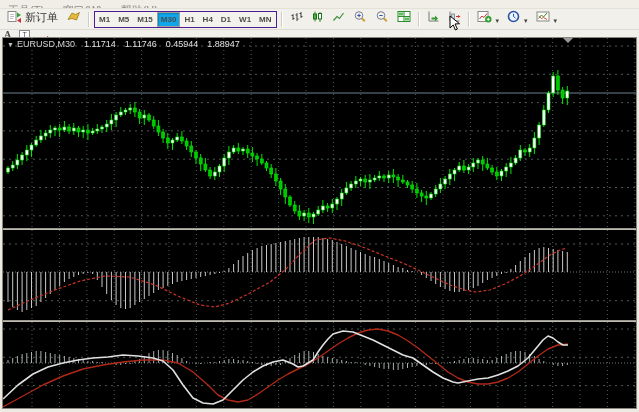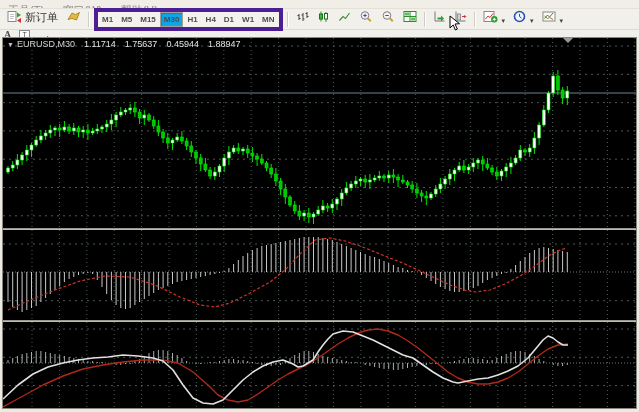--- a/index.html
+++ b/index.html
@@ -7,21 +7,21 @@
        position:relative;overflow:hidden;-webkit-font-smoothing:antialiased}
   
   .menubar{height:8px;overflow:hidden;background:#f0eee7;padding-left:8px;white-space:nowrap}
   .menubar span{display:inline-block;font-size:11px;color:#8f8a85;margin:-5px 14px 0 0}
   
   .toolbar1{height:20px;display:flex;align-items:center;background:#f2f0ea;
             border-top:1px solid #e4e1d8;border-bottom:1px solid #dedbd2;padding-left:3px}
   .tb{display:flex;align-items:flex-end;gap:3px;padding:1px 3px;font-size:11px;color:#333;
       background:transparent;border:1px solid transparent;height:16px;box-sizing:border-box;cursor:default}
   .sep{width:1px;height:15px;background:#cfccc3;border-right:1px solid #fff;margin:0 3px}
-  .tfgroup{display:flex;border:4px solid #4c1d95;background:#f4f2ec;margin:16px 1px}
+  .tfgroup{display:flex;border:1px solid #4c1d95;background:#f4f2ec;margin:16px 1px}
   .tf{font-size:8px;font-weight:bold;color:#4c4c4c;padding:2px 3px;border:1px solid transparent}
   .tf.active{background:#0ea5e9;border:1px solid #a39f94;box-shadow:inset 1px 1px 1px rgba(0,0,0,.18)}
   .caret{font-size:7px;color:#444;margin-left:1px}
   .toolbar2{height:9px;display:flex;align-items:flex-start;background:#f2f0ea;padding-left:4px;
             gap:8px;overflow:hidden}
   .toolA{font-family:"Liberation Serif",serif;font-size:10px;font-weight:bold;color:#4a4a4a;margin-top:-1px}
   .boxT{width:9px;height:8px;border:1px solid #8a8a8a;font-size:7px;line-height:8px;text-align:center;
         color:#4a4a4a;background:#fff}
   
   .chartwin{position:absolute;left:2px;top:37px;width:635px;height:372px;box-sizing:border-box;
@@ -465,21 +465,21 @@
         <rect x="548.7" y="38" width="3" height="17" fill="#ffffff" stroke="#00e600" stroke-width="0.6"></rect>
         <line x1="554.9" y1="32" x2="554.9" y2="57" stroke="#00e600"></line>
         <rect x="553.4" y="38" width="3" height="14" fill="#00c800" stroke="#00e600" stroke-width="0.6"></rect>
         <line x1="559.6" y1="49" x2="559.6" y2="66" stroke="#00e600"></line>
         <rect x="558.1" y="52" width="3" height="8" fill="#00c800" stroke="#00e600" stroke-width="0.6"></rect>
         <line x1="564.3000000000001" y1="48" x2="564.3000000000001" y2="67" stroke="#00e600"></line>
         <rect x="562.8000000000001" y="53" width="3" height="7" fill="#ffffff" stroke="#00e600" stroke-width="0.6"></rect>
         <path d="M560 0h10l-5 5z" fill="#9a9a9a"></path>
       </svg>
     <div class="ptitle">
-      <span class="tri">▼</span><span>EURUSD,M30</span><span class="v v-white">1.11714</span><span class="v v-white">1.75637</span><span class="v v-white">0.45944</span><span class="v v-white">1.88947</span>
+      <span class="tri">▼</span><span>EURUSD,M30</span><span class="v v-white">1.11714</span><span class="v v-white">1.11746</span><span class="v v-white">0.45944</span><span class="v v-white">1.88947</span>
     </div>
   </div>
 
   <div class="psep"></div>
 
   <div class="panel">
     <svg id="svg-macd" width="633" height="90" viewBox="0 0 633 90">
         <line x1="29" y1="0" x2="29" y2="90" stroke="#4c5a52" stroke-dasharray="1,3"></line>
         <line x1="56.4" y1="0" x2="56.4" y2="90" stroke="#4c5a52" stroke-dasharray="1,3"></line>
         <line x1="83.8" y1="0" x2="83.8" y2="90" stroke="#4c5a52" stroke-dasharray="1,3"></line>

